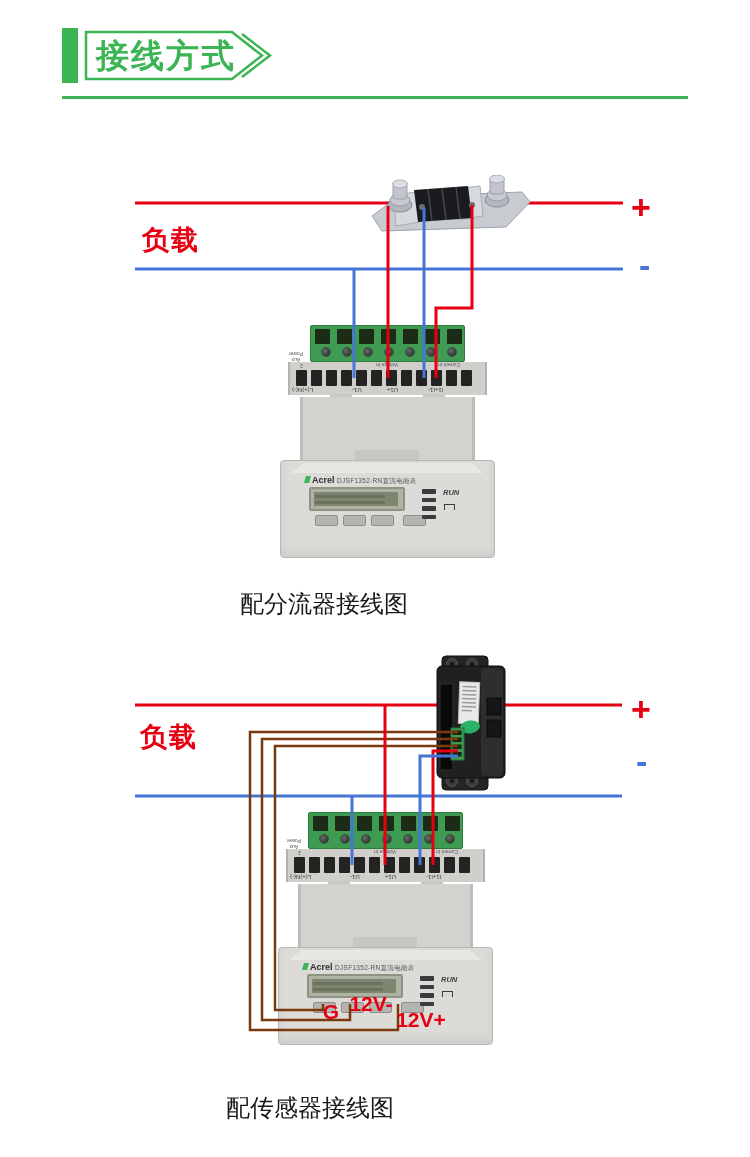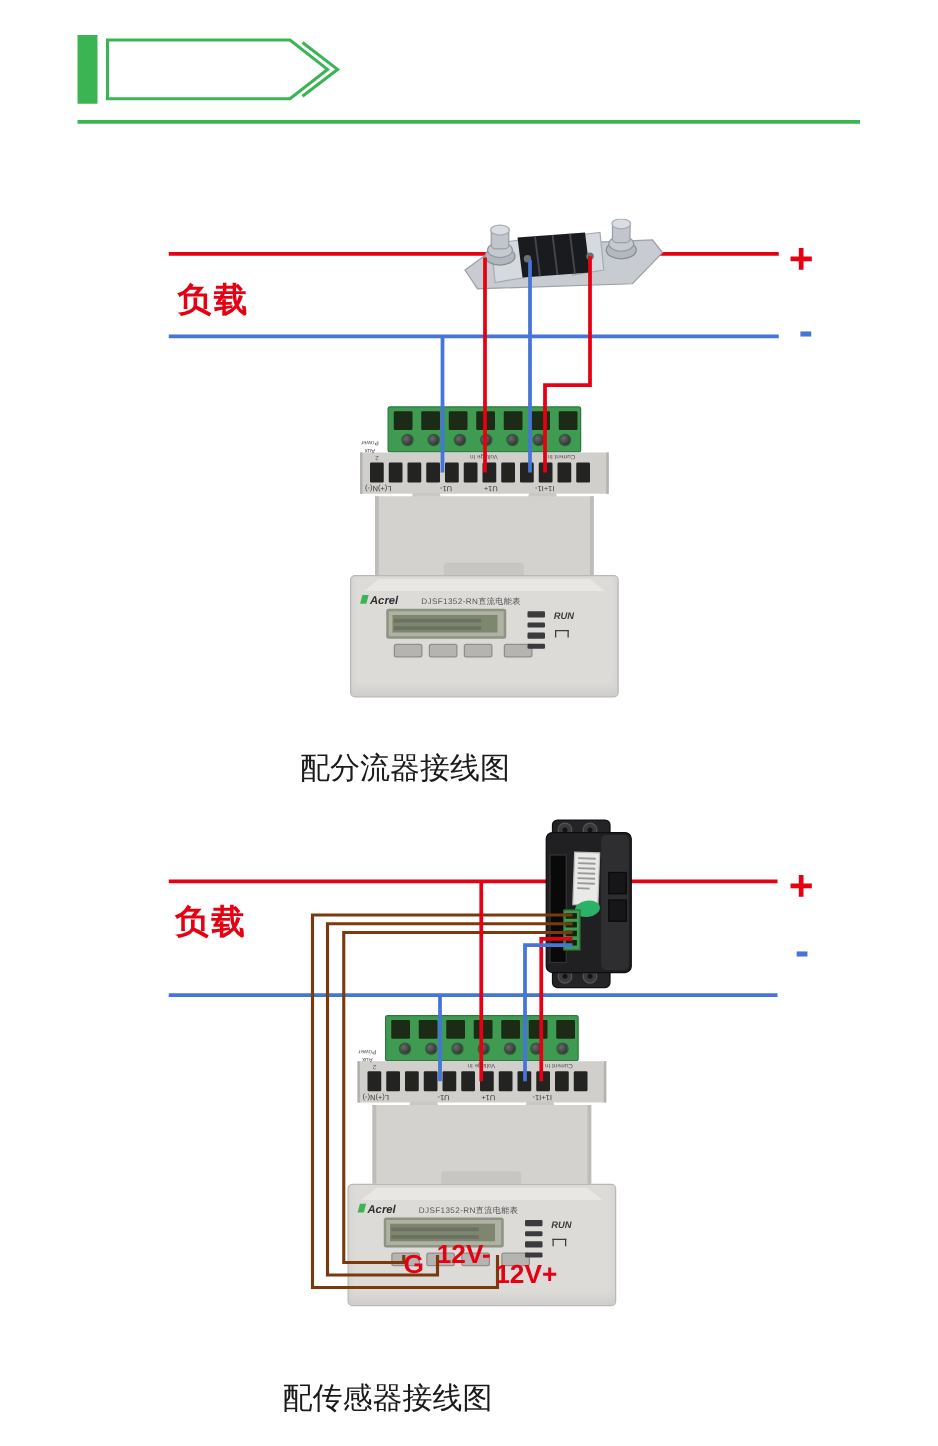--- a/index.html
+++ b/index.html
@@ -17,21 +17,21 @@
     left:96px;top:34px;width:150px;height:44px;line-height:44px;
     font-size:33px;font-weight:700;color:#3bb554;letter-spacing:2px;z-index:5;
   }
   #header-divider{left:62px;top:96px;width:626px;height:2.5px;background:#3bb554;}
 
   
   .load-label{font-size:27px;font-weight:700;color:#e60012;letter-spacing:2px;z-index:4;}
   .plus-label{font-size:34px;font-weight:700;color:#e60012;z-index:4;}
   .minus-label{font-size:34px;font-weight:700;color:#4575d6;z-index:4;}
   .wire-label{font-size:21px;font-weight:700;color:#e60012;text-align:center;z-index:4;}
-  .caption{left:0;width:648px;text-align:center;font-size:24px;color:#1a1a1a;z-index:4;margin-top:10px;}
+  .caption{left:0;width:648px;text-align:center;font-size:24px;color:#1a1a1a;z-index:4;}
 
   
   .meter{width:215px;height:233px;z-index:2;}
   .meter *{position:absolute;box-sizing:border-box;}
   .m-green{left:30px;top:0;width:155px;height:37px;background:#3f9b52;border:1px solid #2c7a3c;border-radius:2px;}
   .m-slots{left:4px;top:3px;width:147px;height:15px;display:flex;justify-content:space-between;position:absolute;}
   .m-slot{position:static;width:15px;height:15px;background:#1c2b15;border-radius:1px;}
   .m-screws{left:4px;top:21px;width:147px;height:12px;display:flex;justify-content:space-around;position:absolute;}
   .m-screw{position:static;width:10px;height:10px;border-radius:50%;background:radial-gradient(circle at 35% 35%,#6a6a6a,#222);border:1px solid #2f5c39;}
   .m-housing{left:8px;top:37px;width:199px;height:33px;background:#d0cfcc;border-left:2px solid #b3b2af;border-right:2px solid #b3b2af;}
@@ -39,21 +39,21 @@
   .m-striplab{top:0;font-size:5px;color:#555;transform:rotate(180deg);}
   .m-hslots{left:6px;top:8px;width:187px;height:16px;display:flex;gap:4px;position:absolute;}
   .m-hslot{position:static;width:11px;height:16px;background:#232321;border-radius:1px;}
   .m-tlab{top:25px;font-size:6px;color:#3a3a3a;transform:rotate(180deg);white-space:nowrap;}
   .m-ear{top:69px;width:30px;height:15px;background:#c9c8c5;clip-path:polygon(15% 0,85% 0,100% 100%,0 100%);}
   .m-ear .dot{left:12px;top:4px;width:6px;height:6px;border-radius:50%;background:#9b9a97;}
   .m-neck{left:20px;top:72px;width:175px;height:63px;background:#d3d2cf;border-left:3px solid #bdbcb9;border-right:3px solid #bdbcb9;}
   .m-neck-tab{left:52px;top:53px;width:64px;height:10px;background:#c7c6c3;border-radius:3px 3px 0 0;}
   .m-face{left:0;top:135px;width:215px;height:98px;background:#dcdbd8;border:1px solid #b9b8b5;border-radius:4px;box-shadow:inset 0 -6px 8px rgba(0,0,0,.06);}
   .m-bevel{left:4px;top:2px;width:205px;height:10px;background:#e8e7e4;clip-path:polygon(3% 100%,9% 0,91% 0,97% 100%);}
-  .m-brand{left:8px;top:14px;font-size:9px;font-weight:700;font-style:italic;color:#2f2f33;}
+  .m-brand{left:24px;top:14px;font-size:9px;font-weight:700;color:#2f2f33;}
   .m-brand::before{content:"";display:inline-block;width:5px;height:7px;background:#3bb554;transform:skewX(-15deg);margin-right:2px;}
   .m-model{left:56px;top:16px;font-size:6.5px;color:#55555a;letter-spacing:.3px;white-space:nowrap;}
   .m-lcd{left:28px;top:26px;width:96px;height:24px;background:#aeb2a2;border:2px solid #8e9384;border-radius:2px;}
   .m-lcd-in{left:3px;top:3px;width:84px;height:14px;background:#7f8670;}
   .m-lcd-row{left:4px;width:70px;height:3px;background:#6b7260;}
   .m-btns{left:34px;top:54px;width:150px;height:12px;display:flex;gap:5px;position:absolute;}
   .m-btn{position:static;width:23px;height:11px;background:#b5b4b1;border:1px solid #8f8e8b;border-radius:2px;}
   .m-btn.last{margin-left:4px;}
   .m-leds{left:141px;top:28px;width:14px;height:32px;display:flex;flex-direction:column;gap:4px;position:absolute;}
   .m-led{position:static;width:14px;height:4.5px;background:#3b3b3d;border-radius:1px;}
@@ -63,20 +63,21 @@
 </head>
 <body>
 
 <div id="stage">
 
   <svg id="header-svg" class="abs z4" viewBox="0 0 240 64">
     <rect x="4" y="4" width="16" height="55" fill="#3bb554"></rect>
     <path d="M 28 8 H 174 L 204 31.5 L 174 55 H 28 Z" fill="none" stroke="#3bb554" stroke-width="2.5"></path>
     <path d="M 184 10 L 212 31.5 L 184 53" fill="none" stroke="#3bb554" stroke-width="2.5"></path>
   </svg>
+  <div id="header-title" class="abs">接线方式</div>
   <div id="header-divider" class="abs"></div>
 
   <svg class="layer z1">
       <polyline points="135,203 623,203" fill="none" stroke="#e60012" stroke-width="3"></polyline>
       <polyline points="135,269 623,269" fill="none" stroke="#4575d6" stroke-width="3"></polyline>
     </svg>
   <svg class="layer z1">
       <polyline points="135,705 622,705" fill="none" stroke="#e60012" stroke-width="3"></polyline>
       <polyline points="135,796 622,796" fill="none" stroke="#4575d6" stroke-width="3"></polyline>
     </svg>

